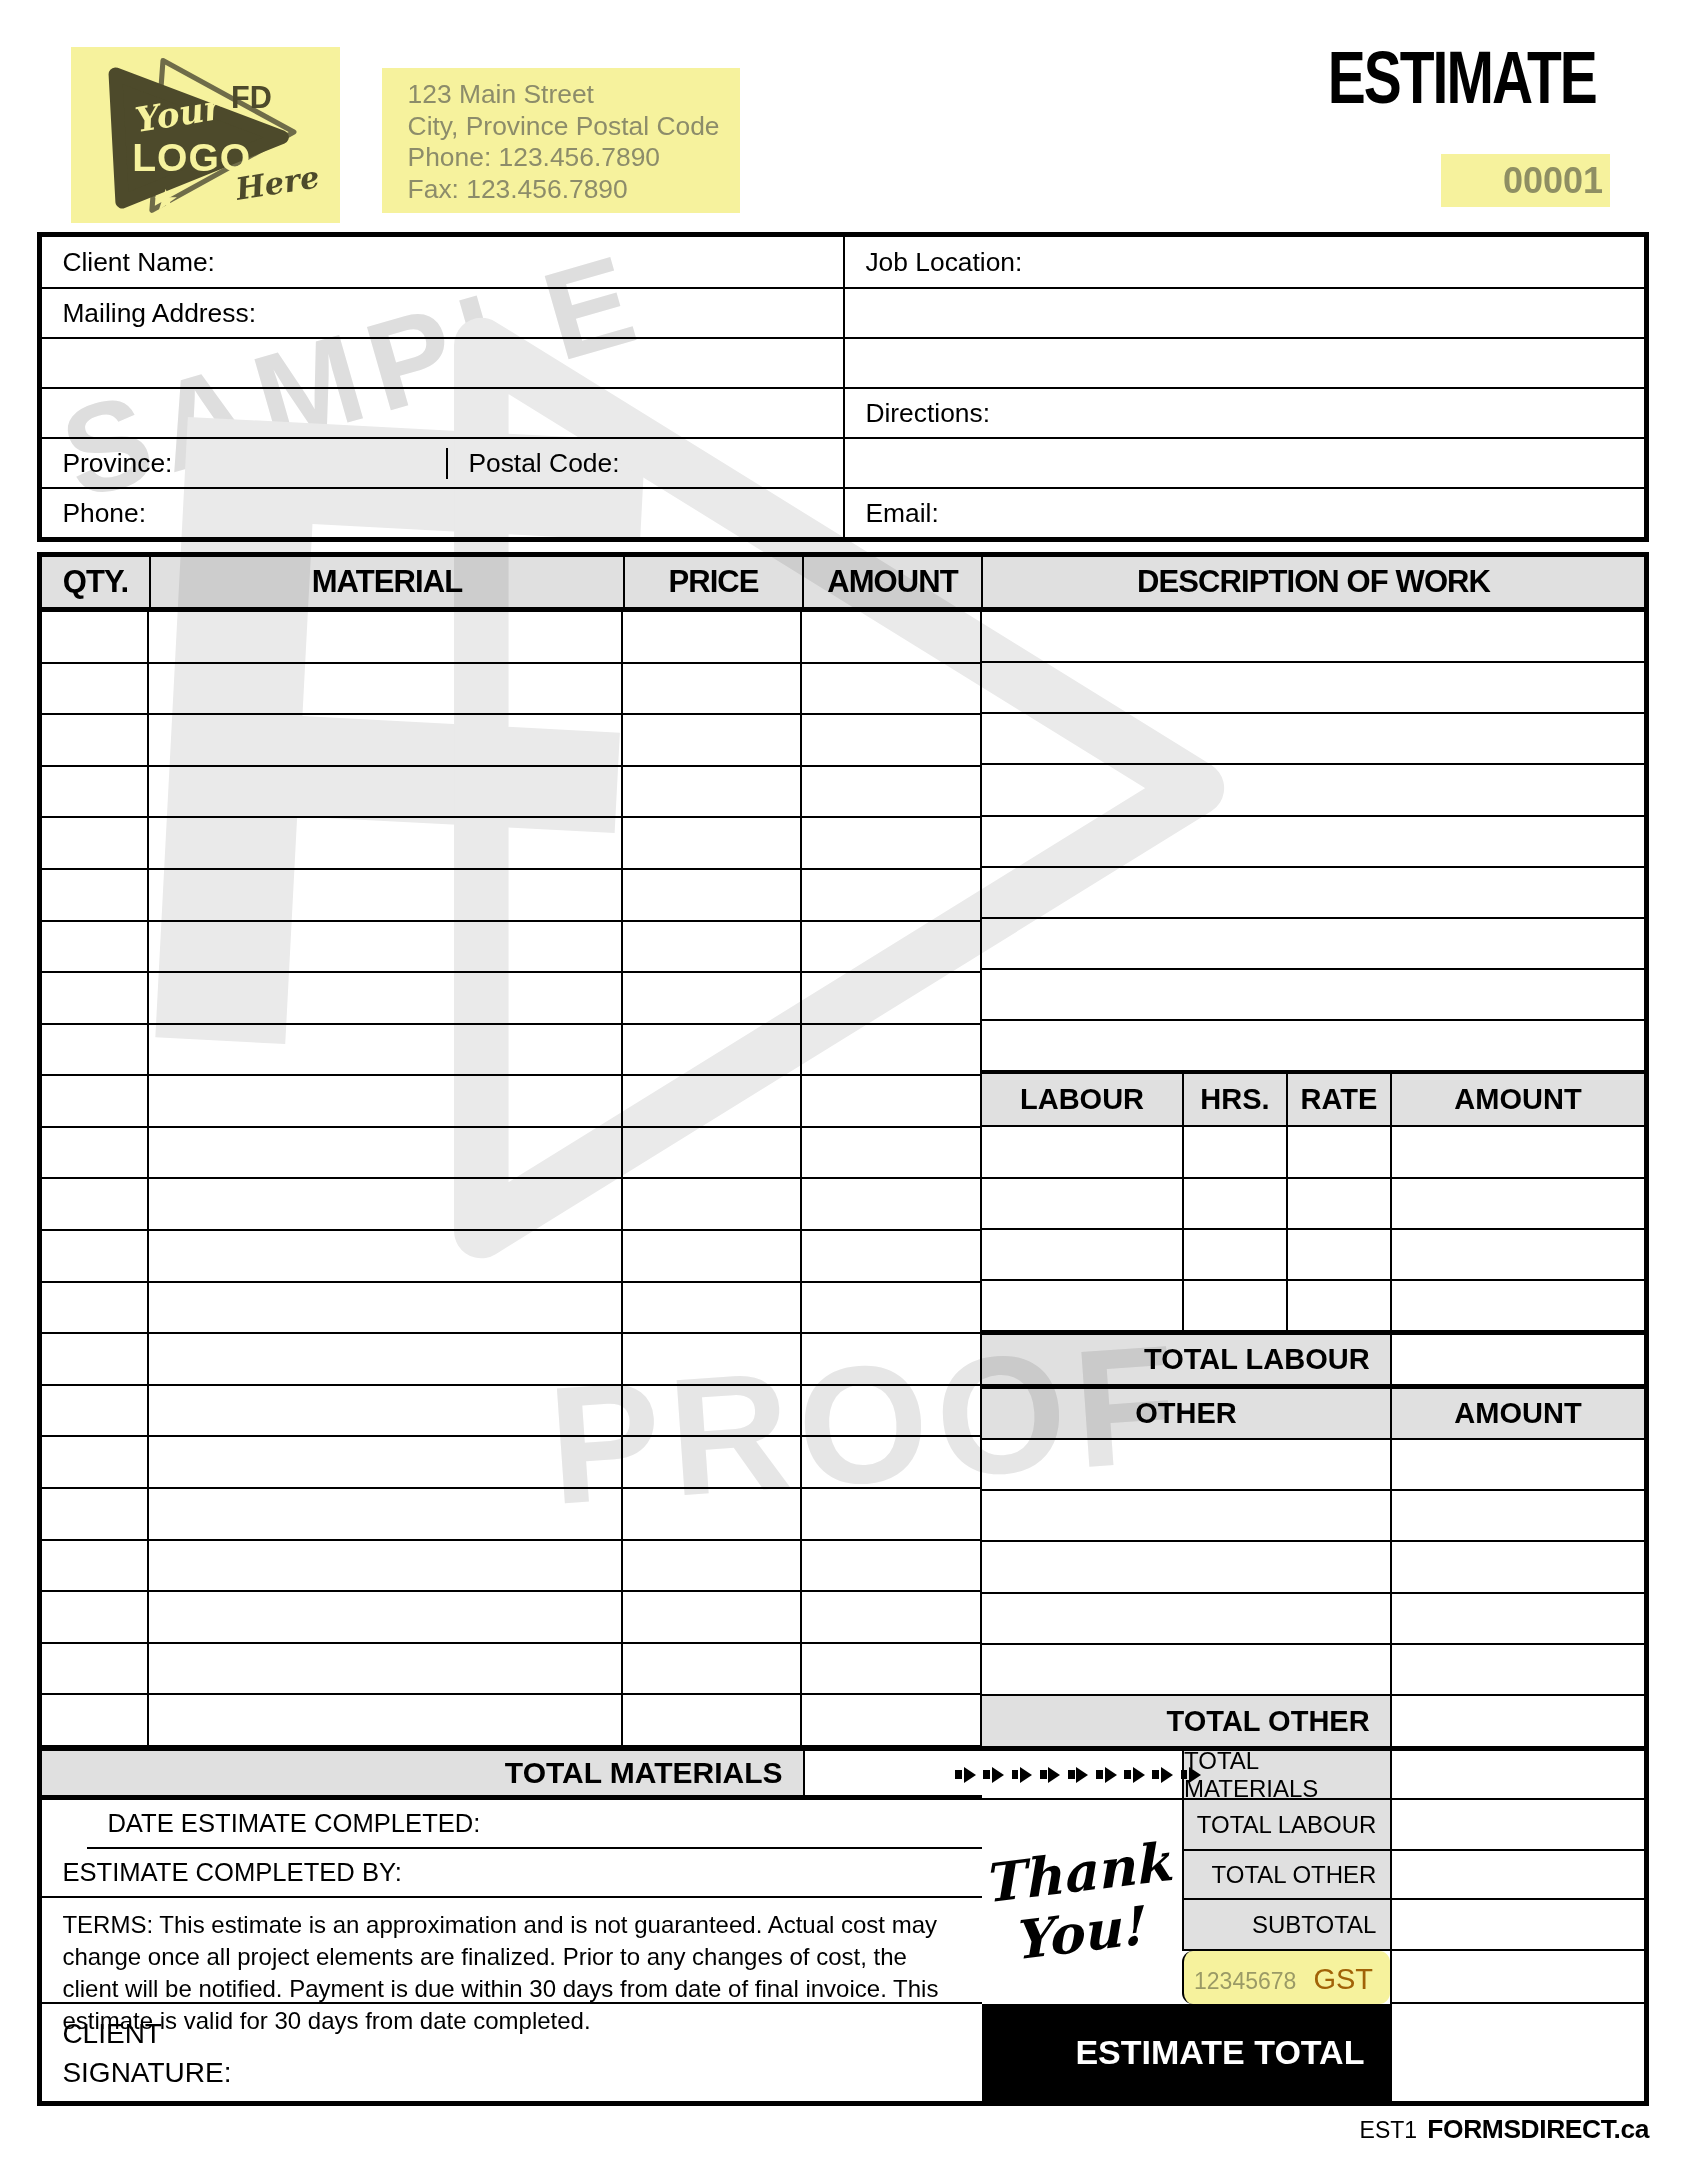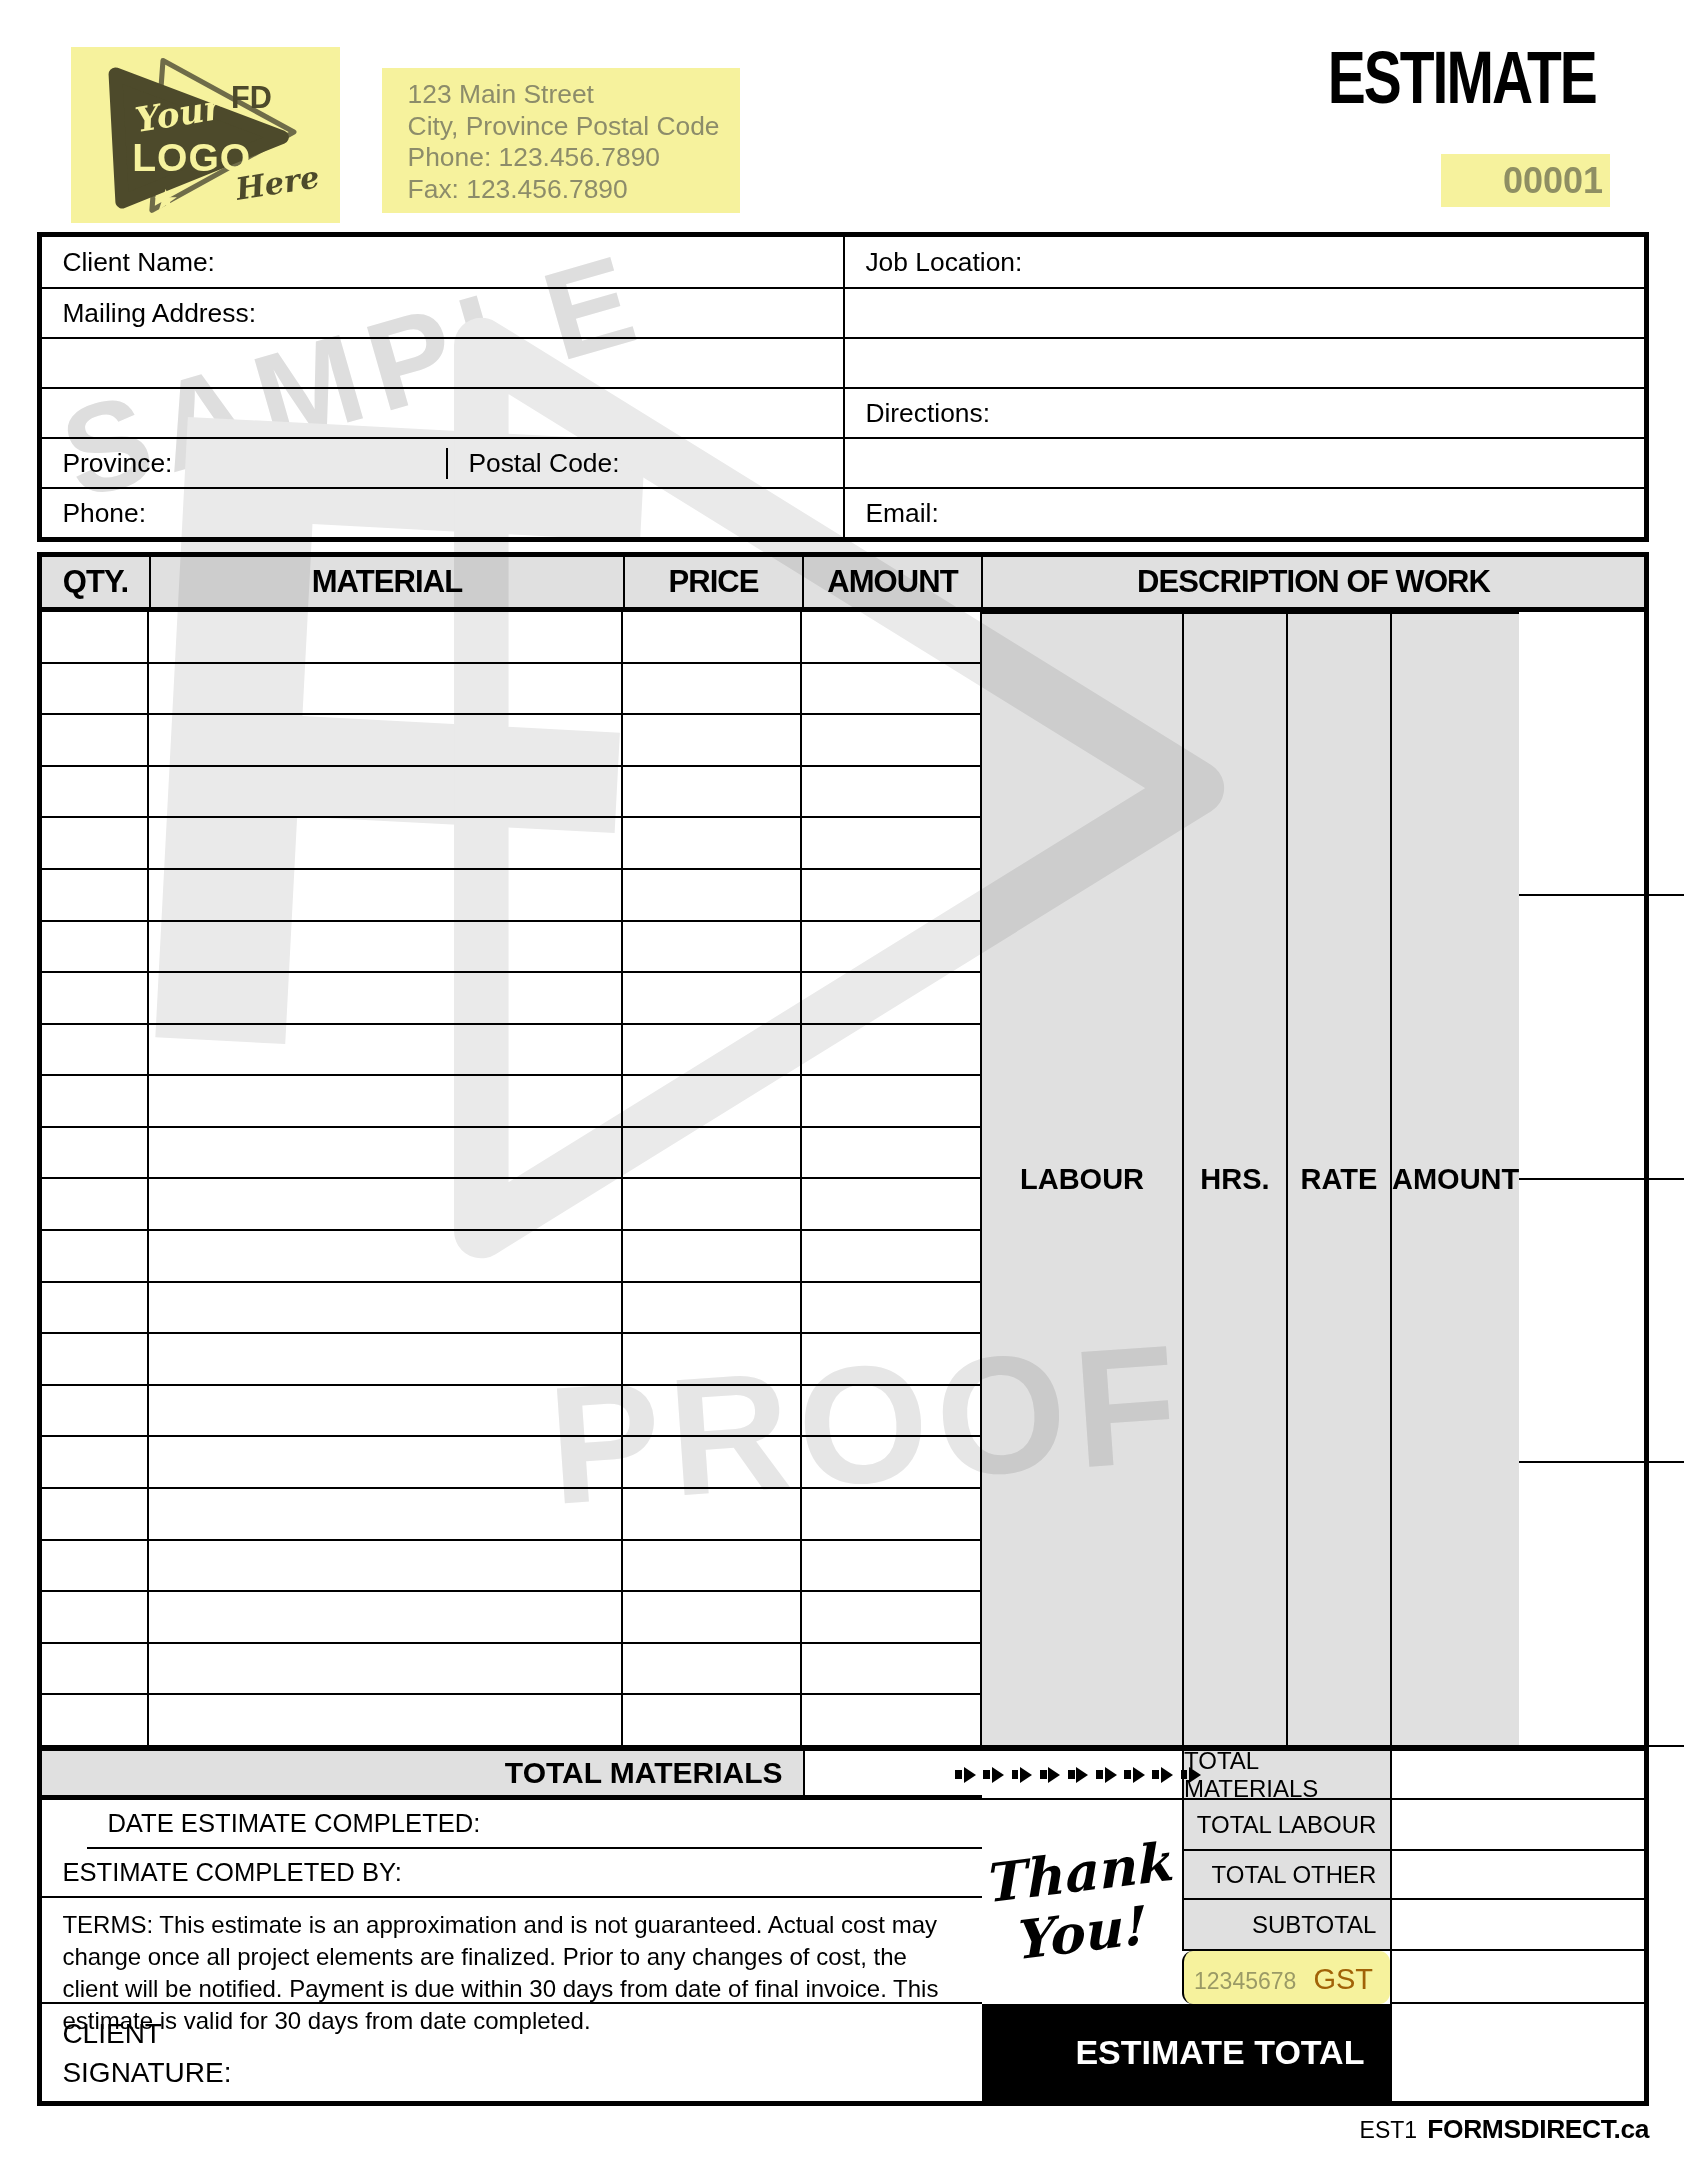--- a/index.html
+++ b/index.html
@@ -47,21 +47,21 @@
          font-weight:bold;font-size:31px;letter-spacing:-0.9px;}
   .hcell+.hcell{border-left:2.6px solid #000;}
 
   
   .mgrid{position:absolute;left:37px;top:612px;width:945px;height:1135px;border-left:5.1px solid #000;
          display:grid;grid-template-columns:107px 474px 179px 1fr;grid-template-rows:repeat(22,1fr);z-index:2;}
   .mcell{border-right:2.6px solid #000;border-bottom:2.6px solid #000;}
 
   
   .rregion{position:absolute;left:982px;top:612px;width:667px;height:1135px;
-           border-right:5.1px solid #000;display:flex;flex-direction:row;z-index:2;}
+           border-right:5.1px solid #000;display:flex;flex-direction:column;z-index:2;}
   .drow{flex:1;border-bottom:2.6px solid #000;}
   .lhead,.lrow{flex:1;display:grid;grid-template-columns:200px 104px 104px 1fr;}
   .lhead{border-top:2.6px solid #000;border-bottom:2.6px solid #000;}
   .lhead .hc{background:rgba(0,0,0,.12);display:flex;align-items:center;justify-content:center;
              font-weight:bold;font-size:29px;}
   .lhead .hc+.hc,.lrow .lcell.bl{border-left:2.6px solid #000;}
   .lrow .lcell{border-bottom:2.6px solid #000;}
   .trow{flex:1;display:grid;grid-template-columns:408px 1fr;}
   .trow.heavytop{border-top:3.4px solid #000;}
   .tlabel{background:rgba(0,0,0,.12);display:flex;align-items:center;justify-content:flex-end;

